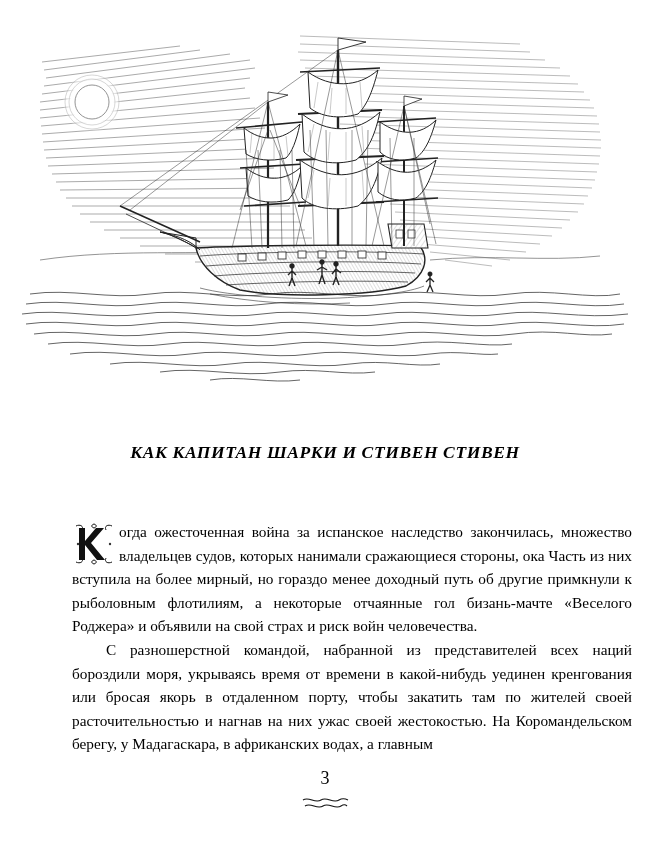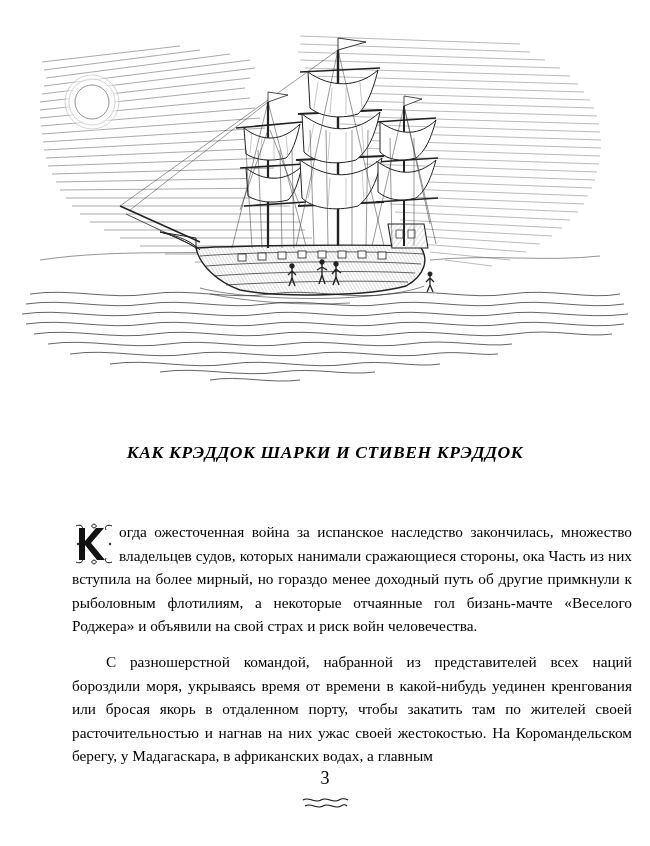--- a/index.html
+++ b/index.html
@@ -68,21 +68,21 @@
     color: #000;
   }
   .para {
     margin: 0;
     text-indent: 34px;
   }
   .para.first {
     text-indent: 0;
   }
   .para + .para {
-    margin-top: 12px;
+    margin-top: 0px;
   }
 
   
   .cap-ornament {
     float: left;
     width: 44px;
     height: 44px;
     margin: 2px 3px 0 0;
     position: relative;
   }
@@ -363,21 +363,21 @@
       </g>
 
       <g stroke="#333" stroke-width="0.6" fill="none">
         <path d="M200,278 C230,286 290,290 340,288 C380,286 410,282 424,276"></path>
         <path d="M210,284 C250,292 300,296 350,293"></path>
       </g>
     </svg>
   </div>
 
   <div class="chapter-title">
-    <span>КАК КРЭДДОК ШАРКИ И СТИВЕН КРЭДДОК</span>
+    <span>КАК КАПИТАН ШАРКИ И СТИВЕН СТИВЕН</span>
   </div>
 
   <div class="body-text">
     <p class="para first">
       <span class="cap-ornament">
         <svg viewBox="0 0 44 44" xmlns="http://www.w3.org/2000/svg" width="44" height="44">
           <rect x="0.5" y="0.5" width="43" height="43" fill="#fff" stroke="none"></rect>
           <g fill="#111">
             <path d="M7,6 h6 v13 l11,-13 h8 l-13,15 l14,17 h-8 l-12,-15 v15 h-6 z"></path>
           </g>

